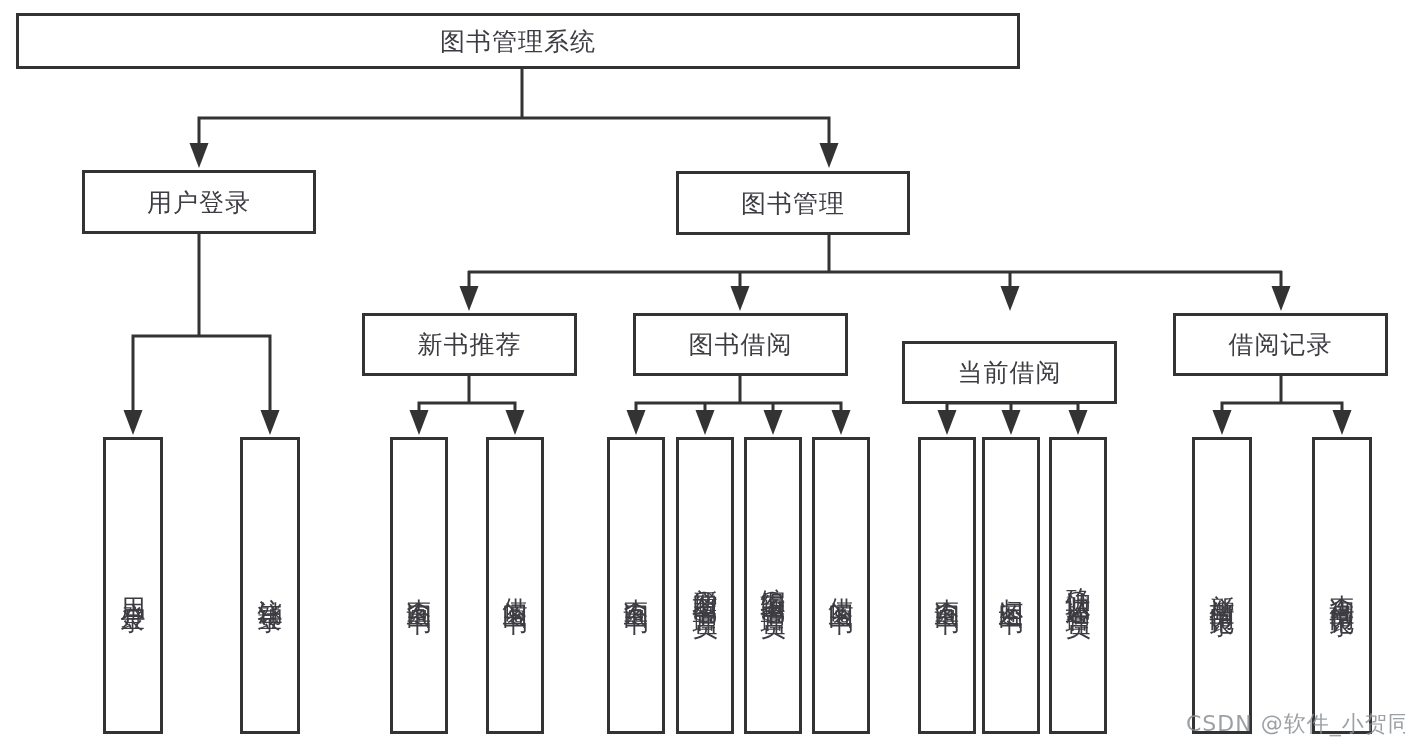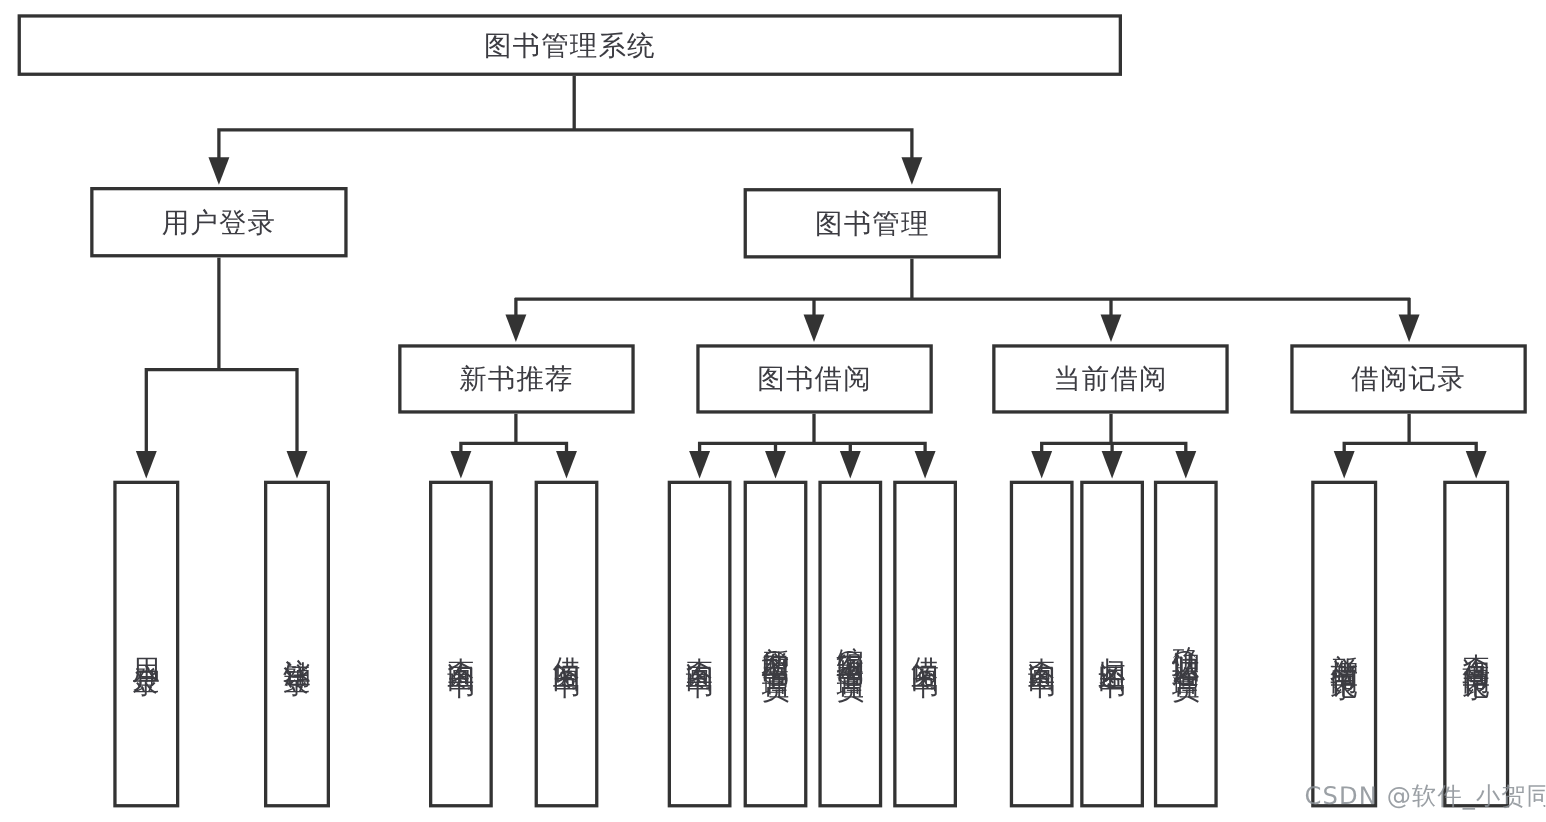--- a/index.html
+++ b/index.html
@@ -40,21 +40,21 @@
     color: #3c3c42;
     line-height: 1;
   }
   
   .n-root   { left: 16px;  top: 13px;  width: 1004px; height: 56px; }
   .n-login  { left: 82px;  top: 170px; width: 234px;  height: 64px; }
   .n-mgmt   { left: 676px; top: 171px; width: 234px;  height: 64px; }
   .lvl3     { top: 313px; height: 63px; width: 215px; }
   .n-g0 { left: 362px; }
   .n-g1 { left: 633px; }
-  .n-g2 { left: 902px; }
+  .n-g2 { left: 902px; margin-top: 28px; }
   .n-g3 { left: 1173px; }
   .leaf { top: 437px; height: 297px; width: 58px; }
   .n-l0  { left: 103px; width: 60px; }
   .n-l1  { left: 240px; width: 60px; }
   .n-l2  { left: 390px; }
   .n-l3  { left: 486px; }
   .n-l4  { left: 607px; }
   .n-l5  { left: 676px; }
   .n-l6  { left: 744px; }
   .n-l7  { left: 812px; }

